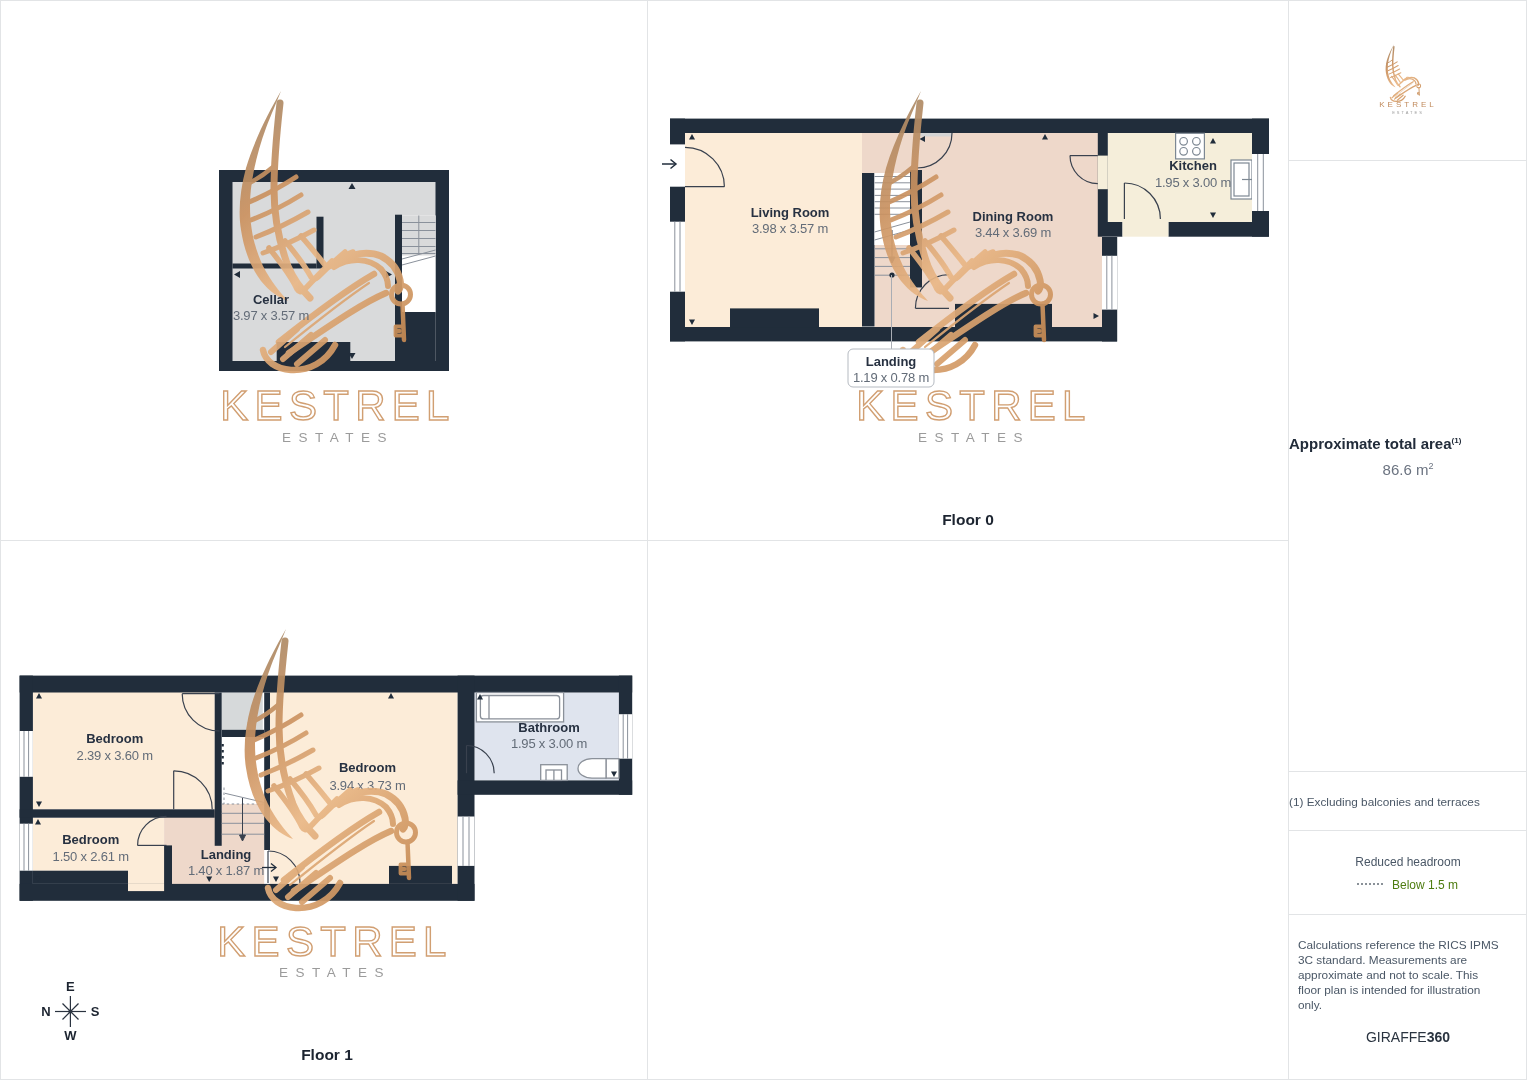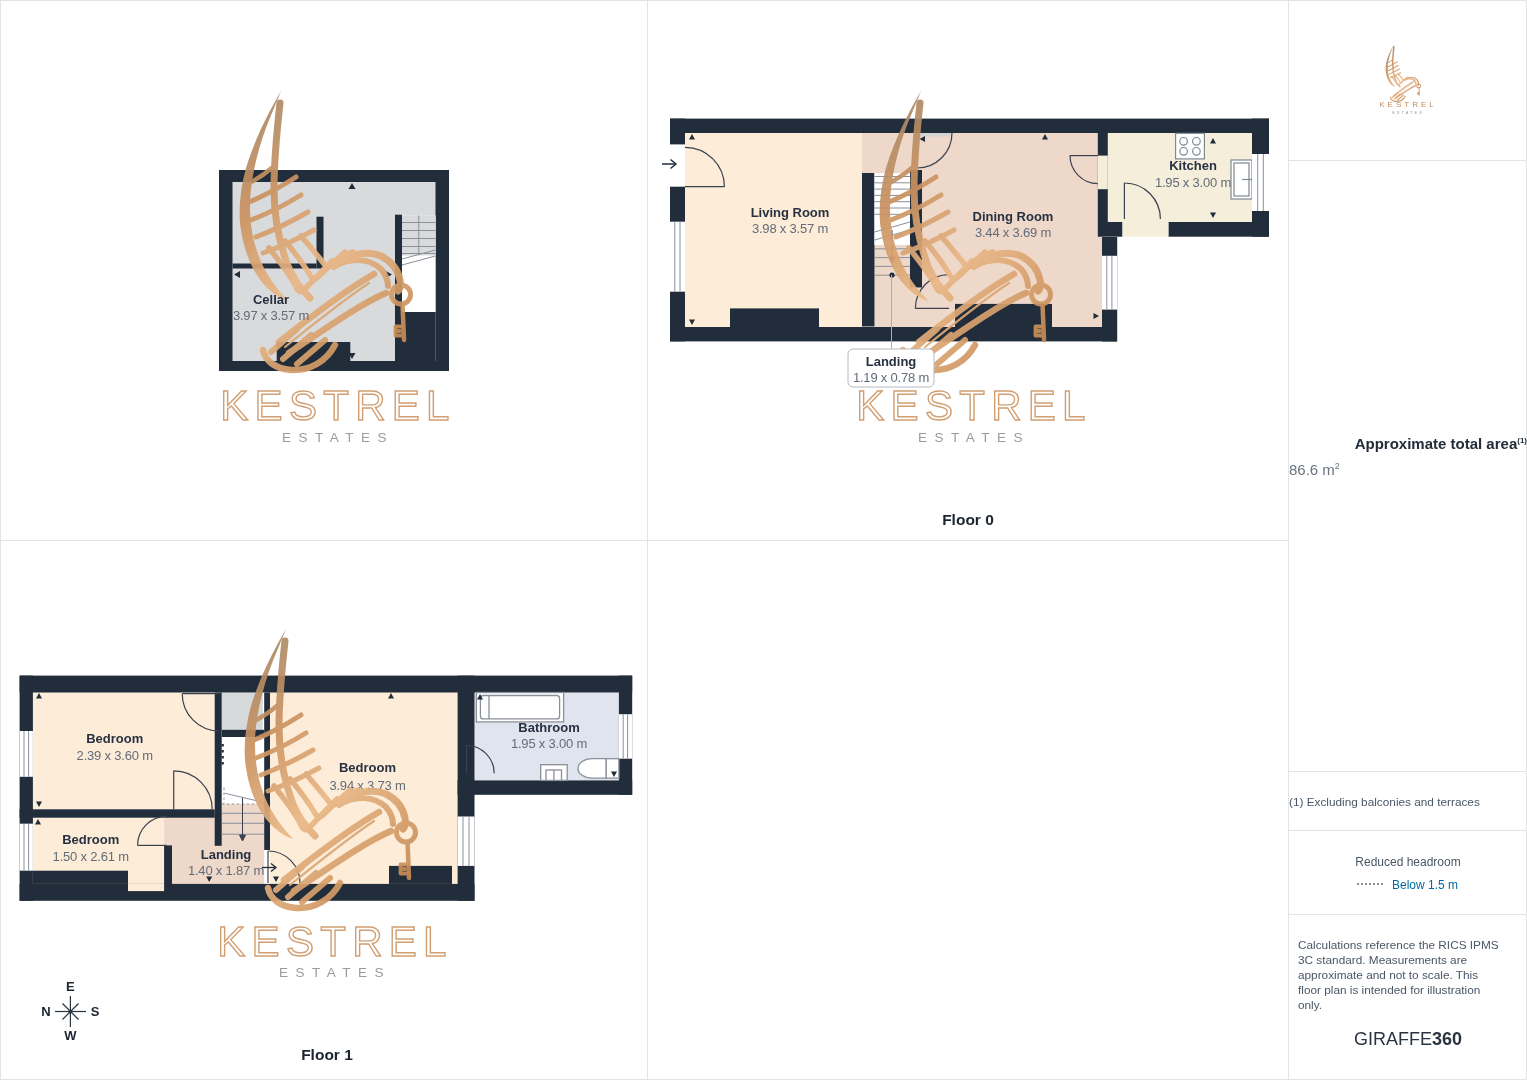--- a/index.html
+++ b/index.html
@@ -454,25 +454,25 @@
   <div class="gline" style="left:0;top:771px;width:238px;height:1px;"></div>
   <div class="gline" style="left:0;top:830px;width:238px;height:1px;"></div>
   <div class="gline" style="left:0;top:914px;width:238px;height:1px;"></div>
 
   <svg class="abs" style="left:95px;top:44px;" width="48" height="60" viewBox="0 0 190 240">
     <use href="#bird" transform="scale(0.82)" opacity="0.95"></use>
   </svg>
   <div class="abs" style="left:0;top:100px;width:238px;text-align:center;color:#c08a5c;font-size:8px;letter-spacing:3px;">KESTREL</div>
   <div class="abs" style="left:0;top:110px;width:238px;text-align:center;color:#9b9b9b;font-size:4px;letter-spacing:2px;">ESTATES</div>
 
-  <div class="abs" style="left:0;top:435px;width:238px;text-align:right;color:#222c3a;font-size:15px;font-weight:bold;">Approximate total area<span style="font-size:8px;vertical-align:super;">(1)</span></div>
-  <div class="abs" style="left:0;top:461px;width:238px;color:#6b7380;font-size:15px;">86.6 m<span style="font-size:9px;vertical-align:super;">2</span></div>
+  <div class="abs" style="left:0;top:435px;width:238px;text-align:left;color:#222c3a;font-size:15px;font-weight:bold;">Approximate total area<span style="font-size:8px;vertical-align:super;">(1)</span></div>
+  <div class="abs" style="left:0;top:461px;width:238px;text-align:center;color:#6b7380;font-size:15px;">86.6 m<span style="font-size:9px;vertical-align:super;">2</span></div>
 
   <div class="abs" style="left:0;top:795px;width:238px;text-align:left;color:#4a5766;font-size:11.8px;">(1) Excluding balconies and terraces</div>
 
   <div class="abs" style="left:0;top:855px;width:238px;text-align:center;color:#4a5766;font-size:12px;">Reduced headroom</div>
   <div class="abs" style="left:68px;top:883px;width:26px;border-top:2px dotted #8a9198;"></div>
-  <div class="abs" style="left:103px;top:878px;color:#0369a1;font-size:12px;">Below 1.5 m</div>
+  <div class="abs" style="left:103px;top:878px;color:#4d7c0f;font-size:12px;">Below 1.5 m</div>
 
   <div class="abs" style="left:9px;top:938px;width:220px;color:#4a5766;font-size:11.8px;line-height:15px;">Calculations reference the RICS IPMS<br>3C standard. Measurements are<br>approximate and not to scale. This<br>floor plan is intended for illustration<br>only.</div>
 
-  <div class="abs" style="left:0;top:1029px;width:238px;text-align:center;color:#2a3440;font-size:18px;">GIRAFFE<b>360</b></div>
+  <div class="abs" style="left:0;top:1029px;width:238px;text-align:center;color:#2a3440;font-size:14px;">GIRAFFE<b>360</b></div>
 </div>
 
 </body></html>

